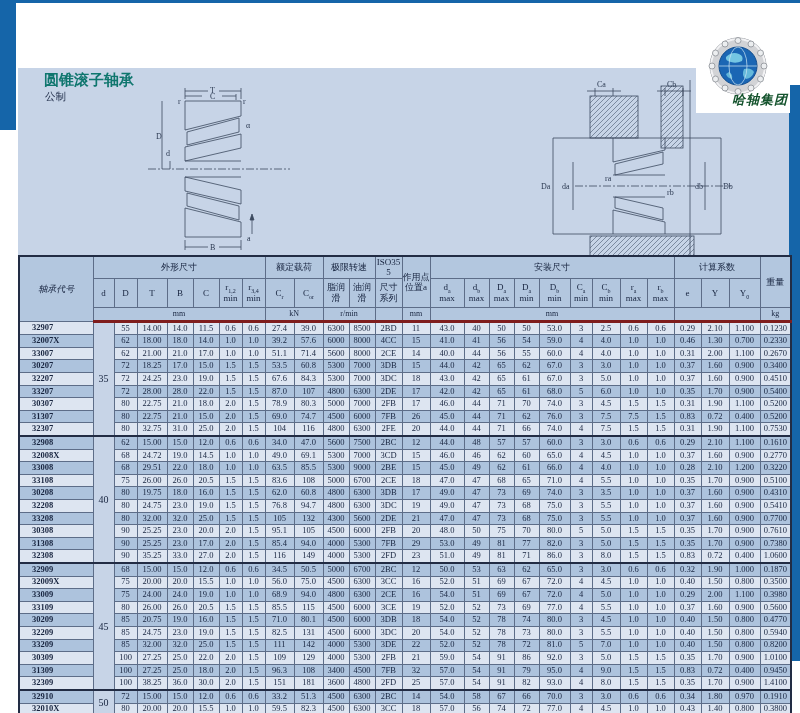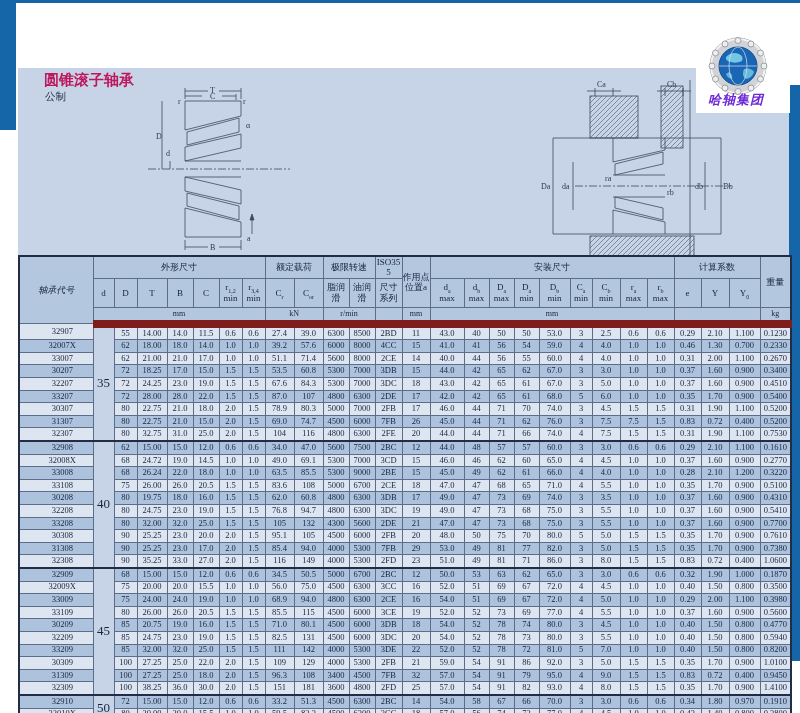--- a/index.html
+++ b/index.html
@@ -4,48 +4,48 @@
 <style>
   html,body{margin:0;padding:0;}
   .page{position:relative;width:800px;height:713px;background:#ffffff;overflow:hidden;
         font-family:"Liberation Sans","DejaVu Sans",sans-serif;color:#17243f;}
   .topline{position:absolute;left:0;top:0;width:800px;height:3px;background:#1565a9;}
   .leftbar{position:absolute;left:0;top:0;width:16px;height:130px;background:#1565a9;}
   .rightbar{position:absolute;right:0;top:85px;width:11px;height:576px;background:#1565a9;}
   .panel{position:absolute;left:18px;top:68px;width:772px;height:645px;background:#c7d4e7;}
   .logo-patch{position:absolute;left:696px;top:68px;width:94px;height:45px;background:#ffffff;}
   .logo{position:absolute;left:704px;top:36px;}
-  .brand-text{position:absolute;left:708px;top:91px;width:80px;text-align:left;
-              font-size:13px;font-weight:bold;font-style:italic;color:#6d28d9;letter-spacing:1px;}
-  .title{position:absolute;left:44px;top:71px;font-size:15px;font-weight:bold;color:#be185d;}
+  .brand-text{position:absolute;left:708px;top:91px;width:80px;text-align:right;
+              font-size:13px;font-weight:bold;font-style:italic;color:#14532d;letter-spacing:1px;}
+  .title{position:absolute;left:44px;top:71px;font-size:15px;font-weight:bold;color:#0f766e;}
   .subtitle{position:absolute;left:45px;top:90px;font-size:10.5px;color:#24314d;text-align:center;}
   .diagram{position:absolute;}
   .dgl{left:140px;top:84px;}
   .dgr{left:535px;top:78px;}
   svg text{font-family:"Liberation Serif","DejaVu Serif",serif;font-size:8px;fill:#2c3a52;}
 
   table.tbl{position:absolute;left:18px;top:255px;width:772px;border-collapse:collapse;
             table-layout:fixed;font-family:"Liberation Serif","DejaVu Serif",serif;
             border:2px solid #222c44;}
   .tbl th,.tbl td{border:1px solid #5d6d88;padding:0;text-align:center;vertical-align:middle;
                   font-weight:normal;font-size:8.5px;line-height:1.15;overflow:hidden;
                   white-space:normal;word-break:break-all;}
   .tbl thead th{background:#b3c7df;font-size:9px;}
   tr.ghead th{height:15px;}
   tr.symrow th{height:28px;}
-  tr.units td{height:12px;background:#b3c7df;border-bottom:8px solid #7f1d1d;font-size:8px;}
+  tr.units td{height:12px;background:#b3c7df;border-bottom:3px solid #7f1d1d;font-size:8px;}
   .codehead{padding:0 24px;font-style:italic;}
   .acell{padding:0 4px;}
   .isoh{font-size:7.5px;letter-spacing:0;}
   sub{font-size:6px;line-height:0;}
   tbody td{height:11.6px;font-size:8.5px;}
   tr.light td{background:#dde5f1;}
   tr.shade td{background:#adc3dd;}
-  td.code{text-align:center;padding-left:12px;}
-  td.dcell{background:#c7d4e7 !important;font-size:13px;}
+  td.code{text-align:left;padding-left:12px;font-weight:bold;}
+  td.dcell{background:#c7d4e7 !important;font-size:10px;}
   tr.gstart td{border-top:2px solid #222c44;}
 </style>
 </head>
 <body>
 
 <div class="page">
   <div class="topline"></div>
   <div class="leftbar"></div>
   <div class="panel"></div>
   <div class="rightbar"></div>
@@ -558,21 +558,21 @@
           <td>1.0</td>
           <td>1.0</td>
           <td>0.37</td>
           <td>1.60</td>
           <td>0.900</td>
           <td>0.2770</td>
         </tr>
         <tr class="shade">
           <td class="code">33008</td>
           <td>68</td>
-          <td>26.24</td>
+          <td>29.51</td>
           <td>22.0</td>
           <td>18.0</td>
           <td>1.0</td>
           <td>1.0</td>
           <td>63.5</td>
           <td>85.5</td>
           <td>5300</td>
           <td>9000</td>
           <td>2BE</td>
           <td>15</td>

